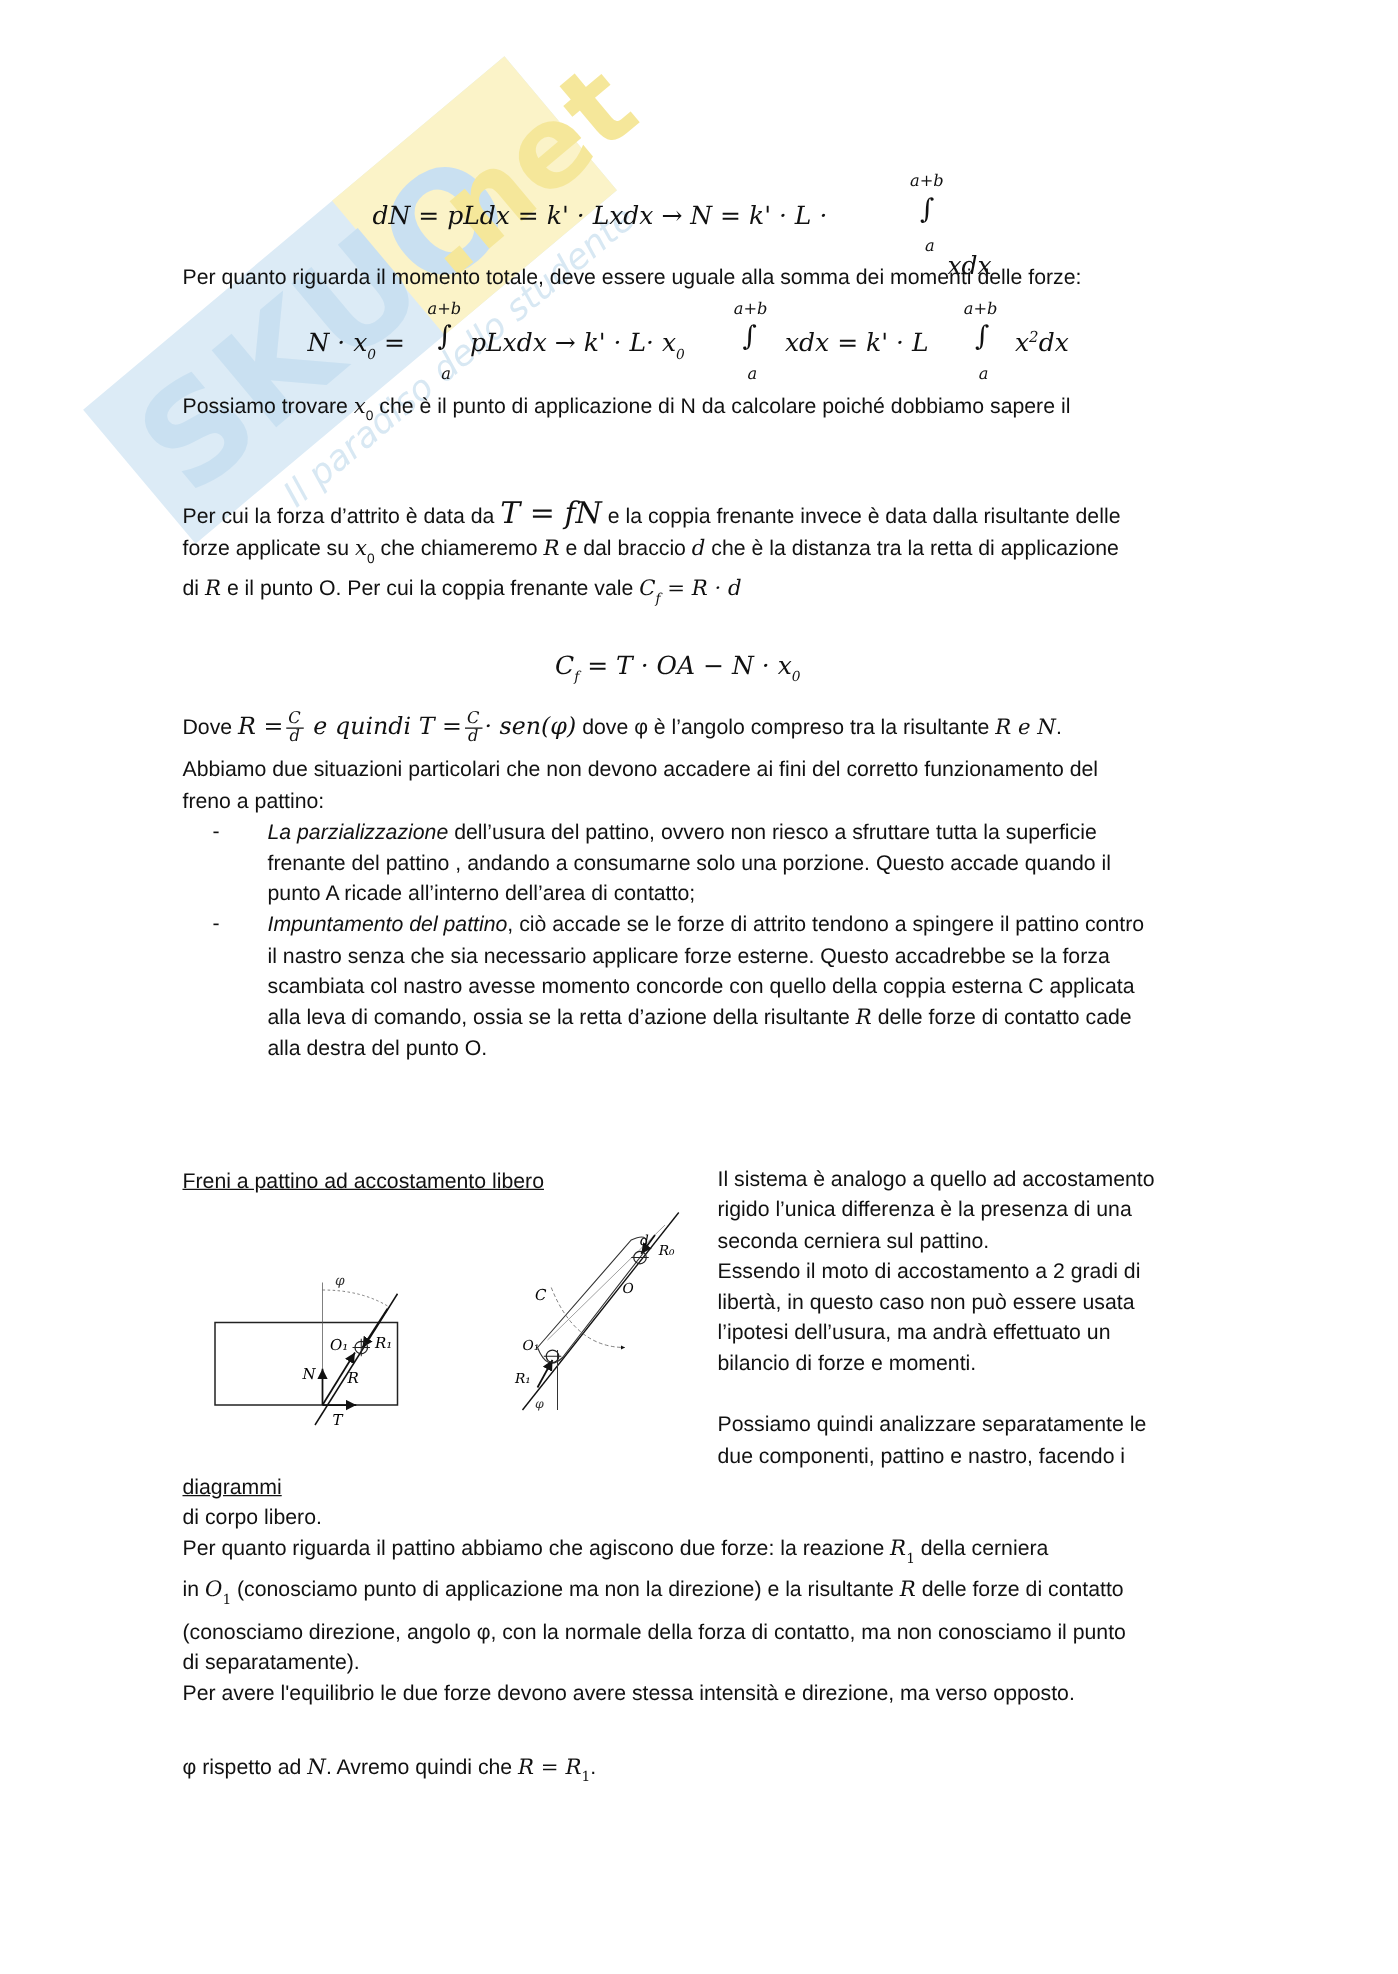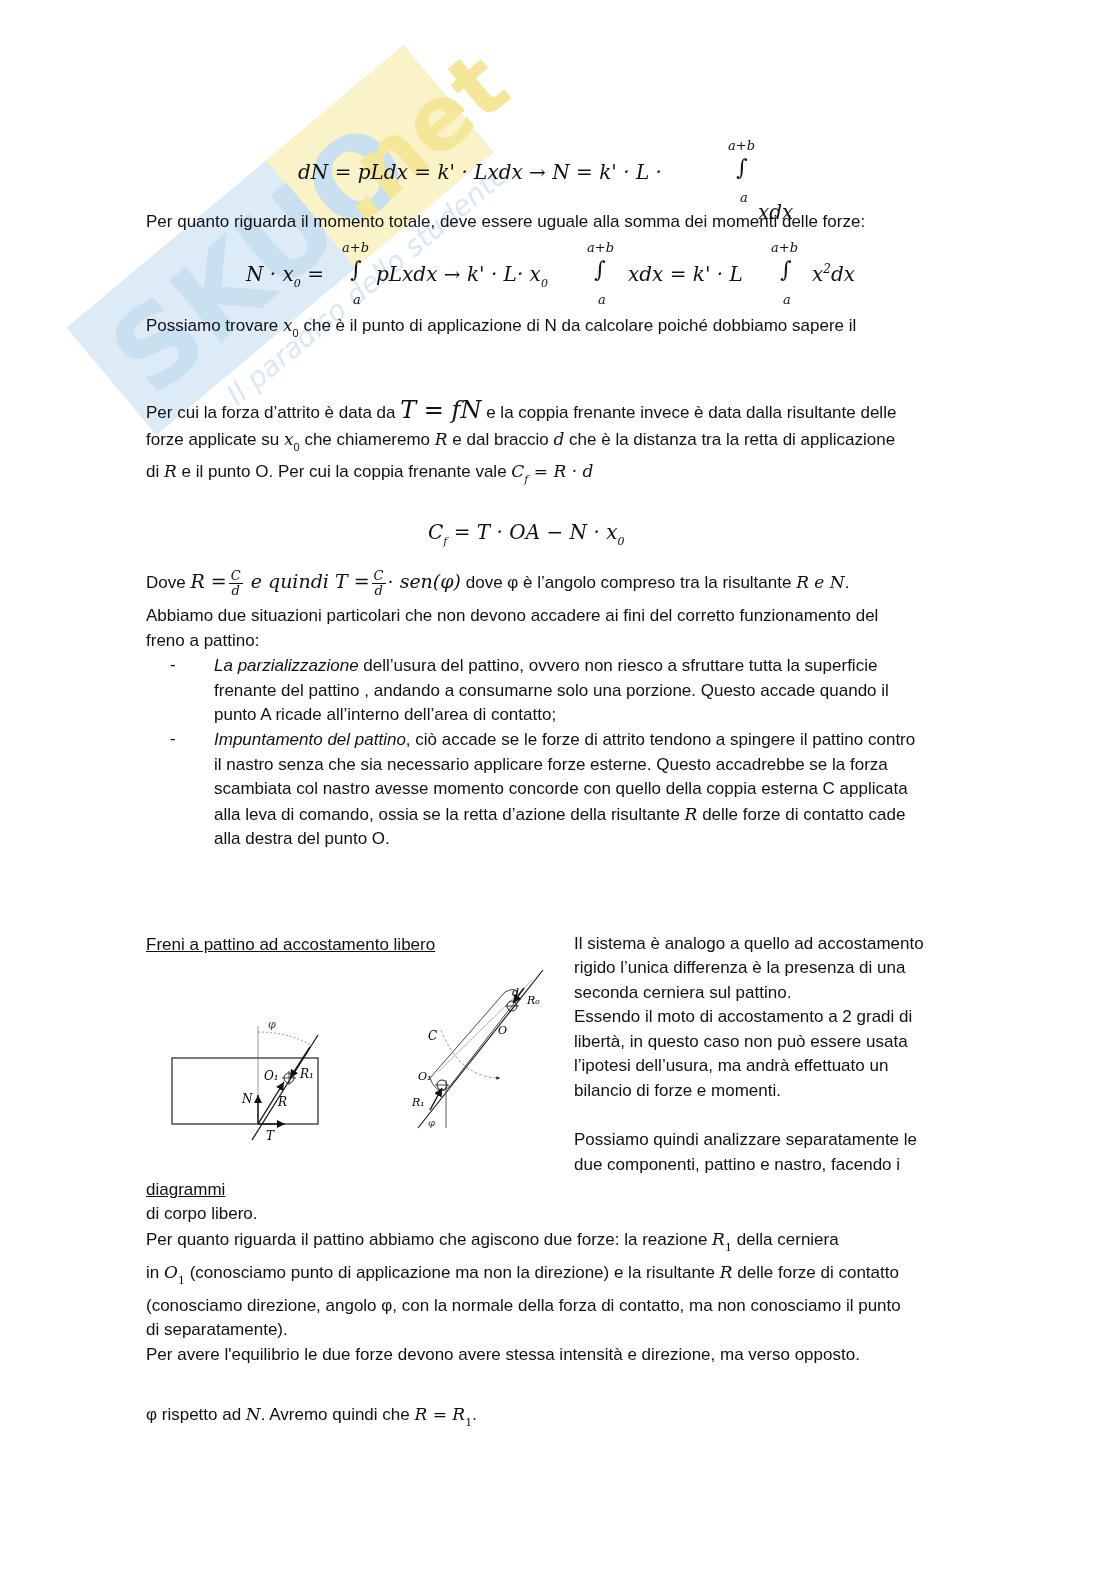--- a/index.html
+++ b/index.html
@@ -62,21 +62,21 @@
     <span class="limits" style="left:598px;top:292px;">a</span>
     <span class="limits" style="left:783px;top:292px;">a</span>
   </div>
 
   <div class="line" style="top:314px;"><span>Possiamo trovare </span><span class="m">x</span><sub>0</sub><span> che è il punto di applicazione di N da calcolare poiché dobbiamo sapere il</span></div>
 
   <div class="line" style="top:399px;"><span>Per cui la forza d’attrito è data da </span><span class="m" style="font-size:24px;">T = fN</span><span> e la coppia frenante invece è data dalla risultante delle</span></div>
   <div class="line" style="top:428px;"><span>forze applicate su </span><span class="m">x</span><sub>0</sub><span> che chiameremo </span><span class="m">R</span><span> e dal braccio </span><span class="m">d</span><span> che è la distanza tra la retta di applicazione</span></div>
   <div class="line" style="top:460px;"><span>di </span><span class="m">R</span><span> e il punto O. Per cui la coppia frenante vale </span><span class="m">C</span><sub class="m">f</sub><span class="m"> = R · d</span></div>
 
-  <div class="eq" style="left:428px;top:520px;"><span>C</span><sub>f</sub> <span>= T · OA − N · x</span><sub>0</sub></div>
+  <div class="eq" style="left:444px;top:520px;"><span>C</span><sub>f</sub> <span>= T · OA − N · x</span><sub>0</sub></div>
 
   <div class="line" style="top:566px;line-height:30px;"><span>Dove </span><span class="m" style="font-size:19px;">R =</span><span class="frac m"><span class="num">C</span><span class="den">d</span></span><span class="m" style="font-size:19px;"> e quindi T =</span><span class="frac m"><span class="num">C</span><span class="den">d</span></span><span class="m" style="font-size:19px;">· sen(φ)</span><span> dove φ è l’angolo compreso tra la risultante </span><span class="m">R e N</span><span>.</span></div>
   <div class="line" style="top:605px;">Abbiamo due situazioni particolari che non devono accadere ai fini del corretto funzionamento del</div>
   <div class="line" style="top:630px;">freno a pattino:</div>
 
   <div>
     <span class="bullet" style="top:655px;">-</span>
     <div class="line indent" style="top:655px;"><i>La parzializzazione</i><span> dell’usura del pattino, ovvero non riesco a sfruttare tutta la superficie</span></div>
     <div class="line indent" style="top:680px;">frenante del pattino , andando a consumarne solo una porzione. Questo accade quando il</div>
     <div class="line indent" style="top:704px;">punto A ricade all’interno dell’area di contatto;</div>

